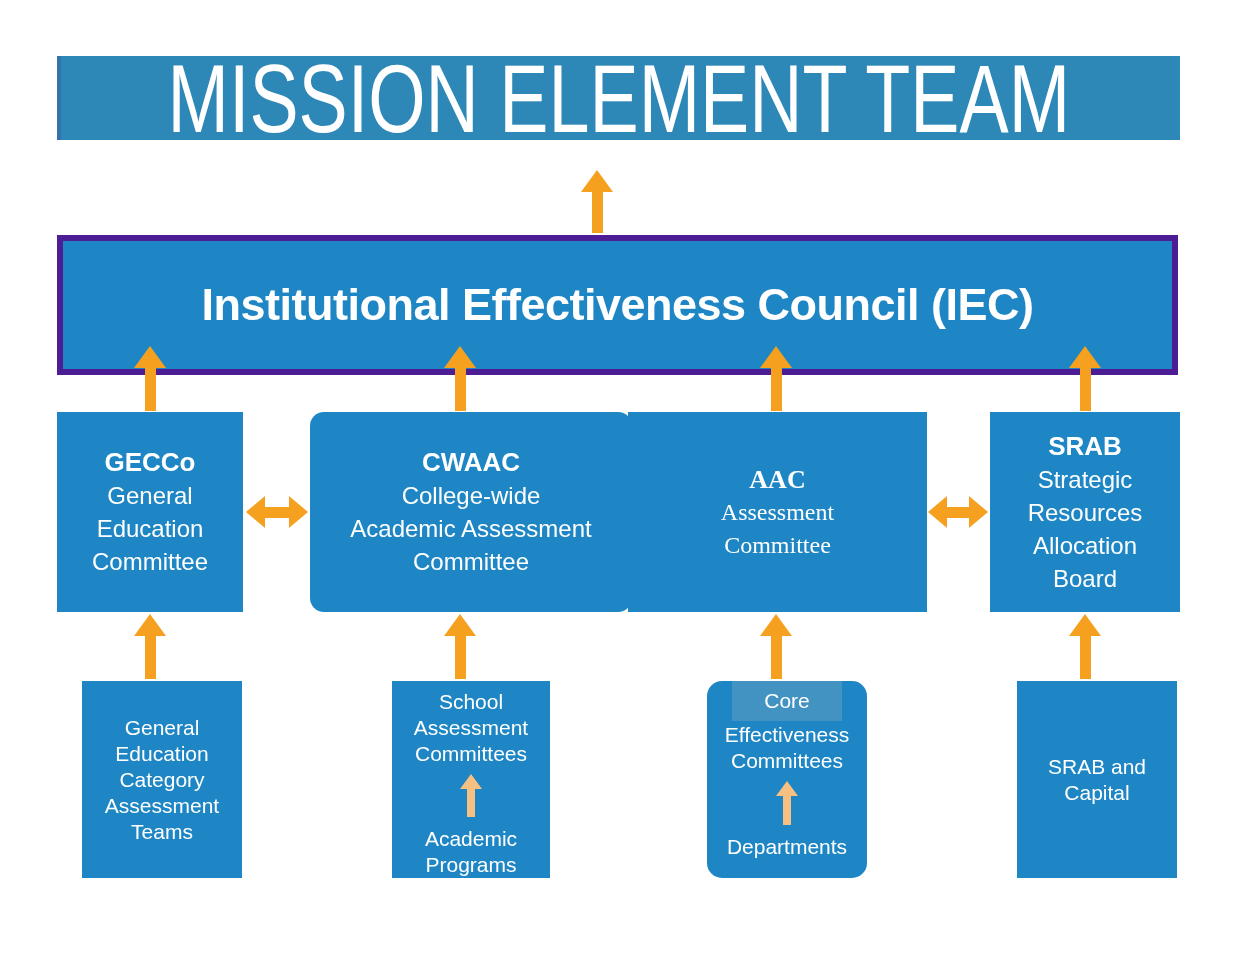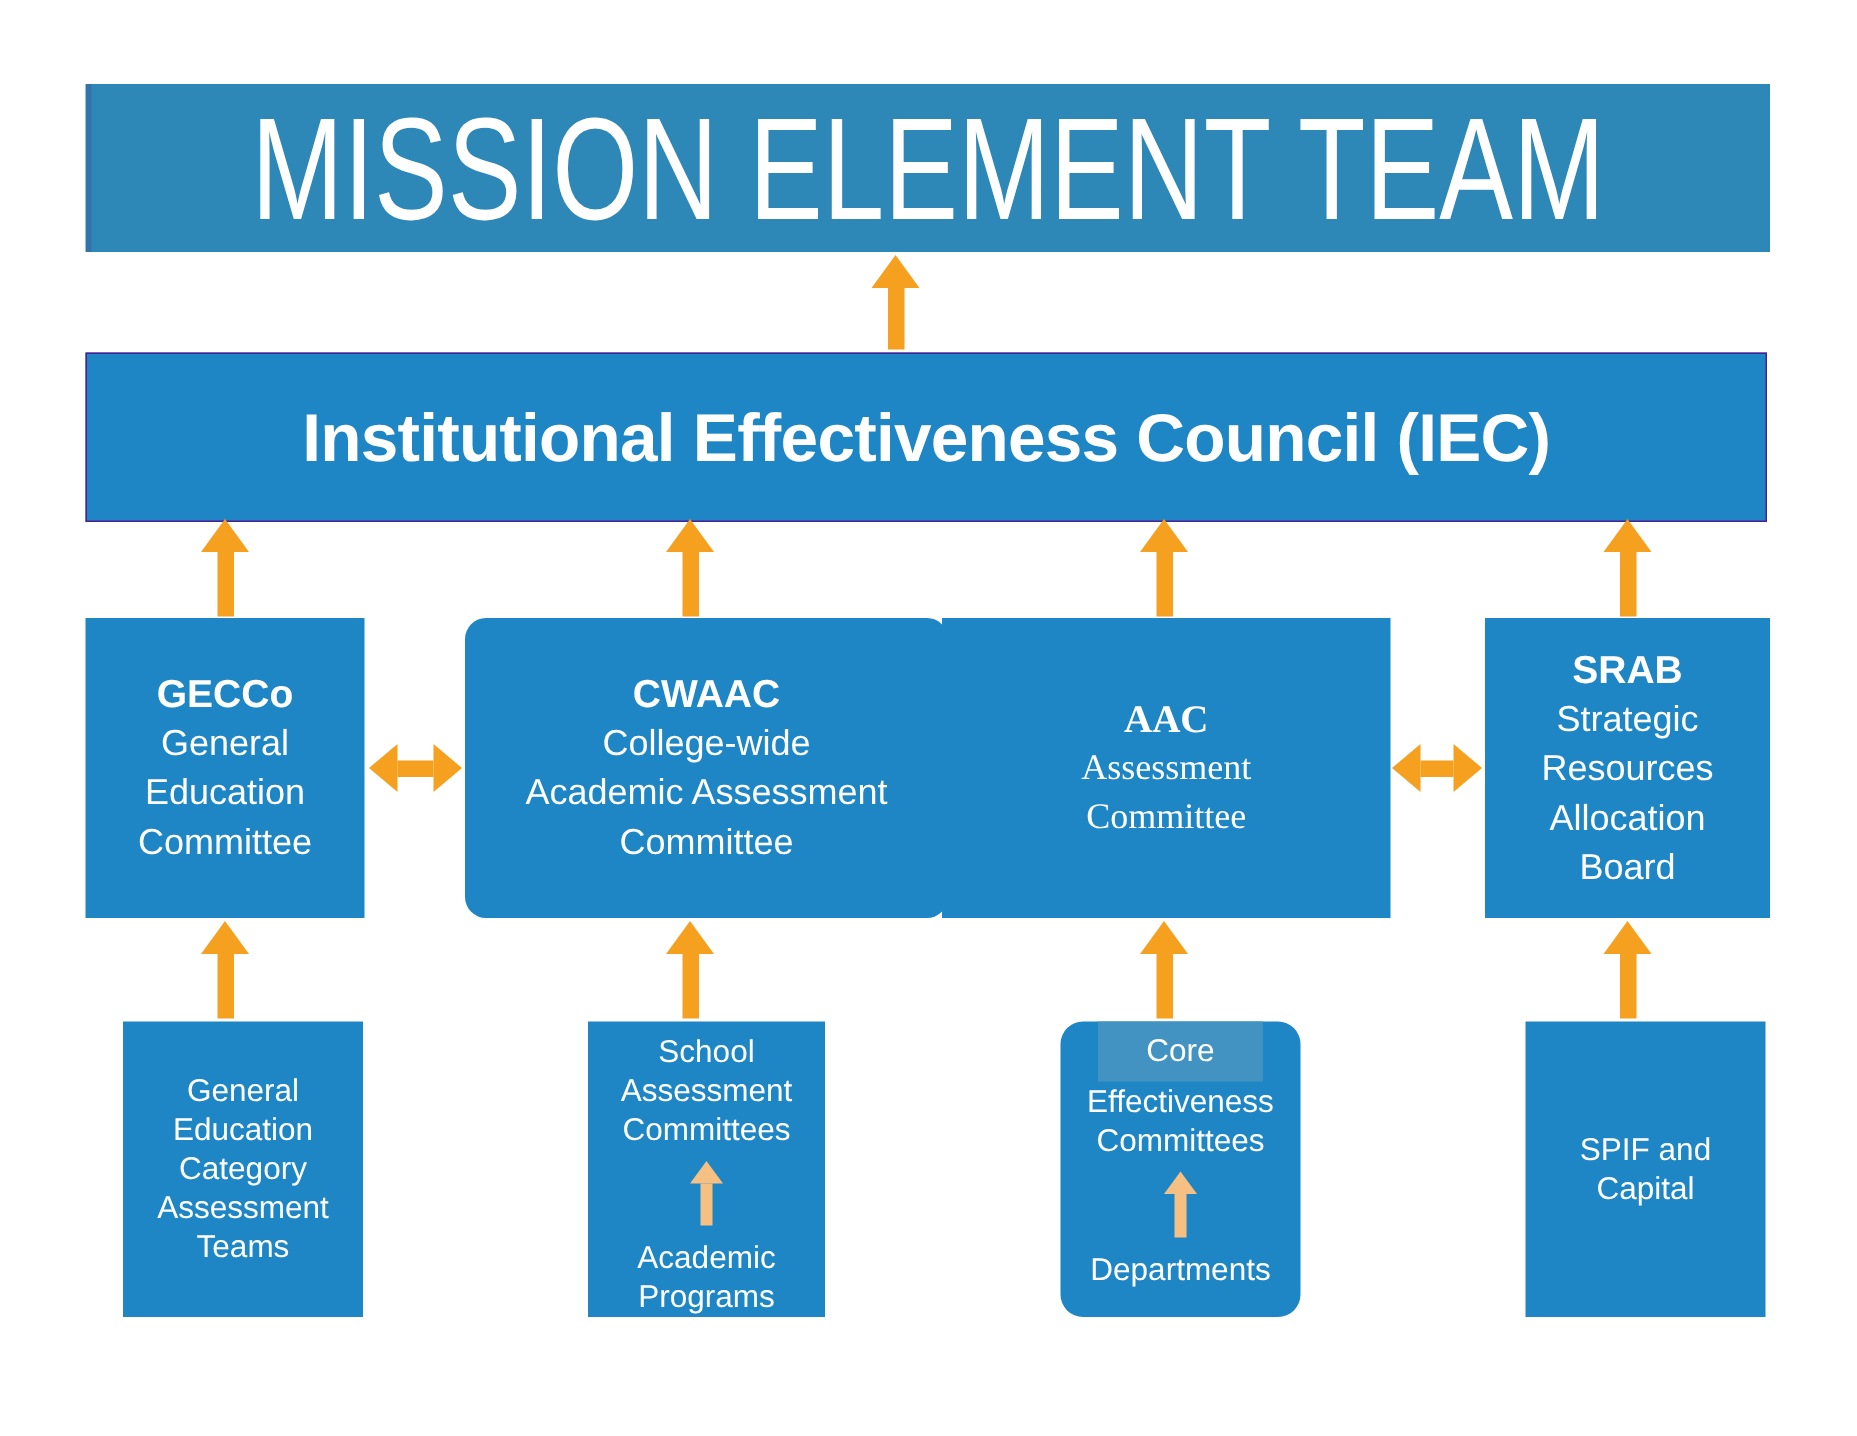--- a/index.html
+++ b/index.html
@@ -22,32 +22,32 @@
     background: var(--background);
   }
 
   
   .banner {
     position: absolute; background: var(--box-blue);
     display: flex; align-items: center; justify-content: center;
     color: var(--text-white); text-align: center;
   }
   #top-banner {
-    left: 57px; top: 56px; width: 1123px; height: 112px;
+    left: 57px; top: 56px; width: 1123px; height: 84px;
     background: var(--banner-blue);
     box-shadow: inset 4px 0 0 rgba(58, 90, 160, 0.45);
   }
   #top-banner .met-text {
     font-size: 97px; font-weight: 400; line-height: 1;
     white-space: nowrap; transform: scaleX(0.76);
     letter-spacing: 0px; color: var(--text-white);
   }
   #iec-banner {
-    left: 57px; top: 235px; width: 1121px; height: 113px;
-    border: 1px solid #4c1d95;
+    left: 57px; top: 235px; width: 1121px; height: 140px;
+    border: 6px solid #4c1d95;
     align-items: center;
   }
   #iec-banner .iec-text {
     font-size: 45px; font-weight: 700; letter-spacing: -0.5px;
     white-space: nowrap; color: var(--text-white);
   }
 
   
   .box {
     position: absolute; background: var(--box-blue);
@@ -245,17 +245,17 @@
     <div class="box-line">Effectiveness</div>
     <div class="box-line">Committees</div>
     <div class="arrow-up-light">
       <div class="arrow-head"></div>
       <div class="arrow-stem"></div>
     </div>
     <div class="box-line">Departments</div>
   </div>
 
   <div class="box feeder-box" id="feeder-4">
-    <div class="box-line">SPIF and</div>
+    <div class="box-line">SRAB and</div>
     <div class="box-line">Capital</div>
   </div>
 
 </div>
 
 </body></html>

